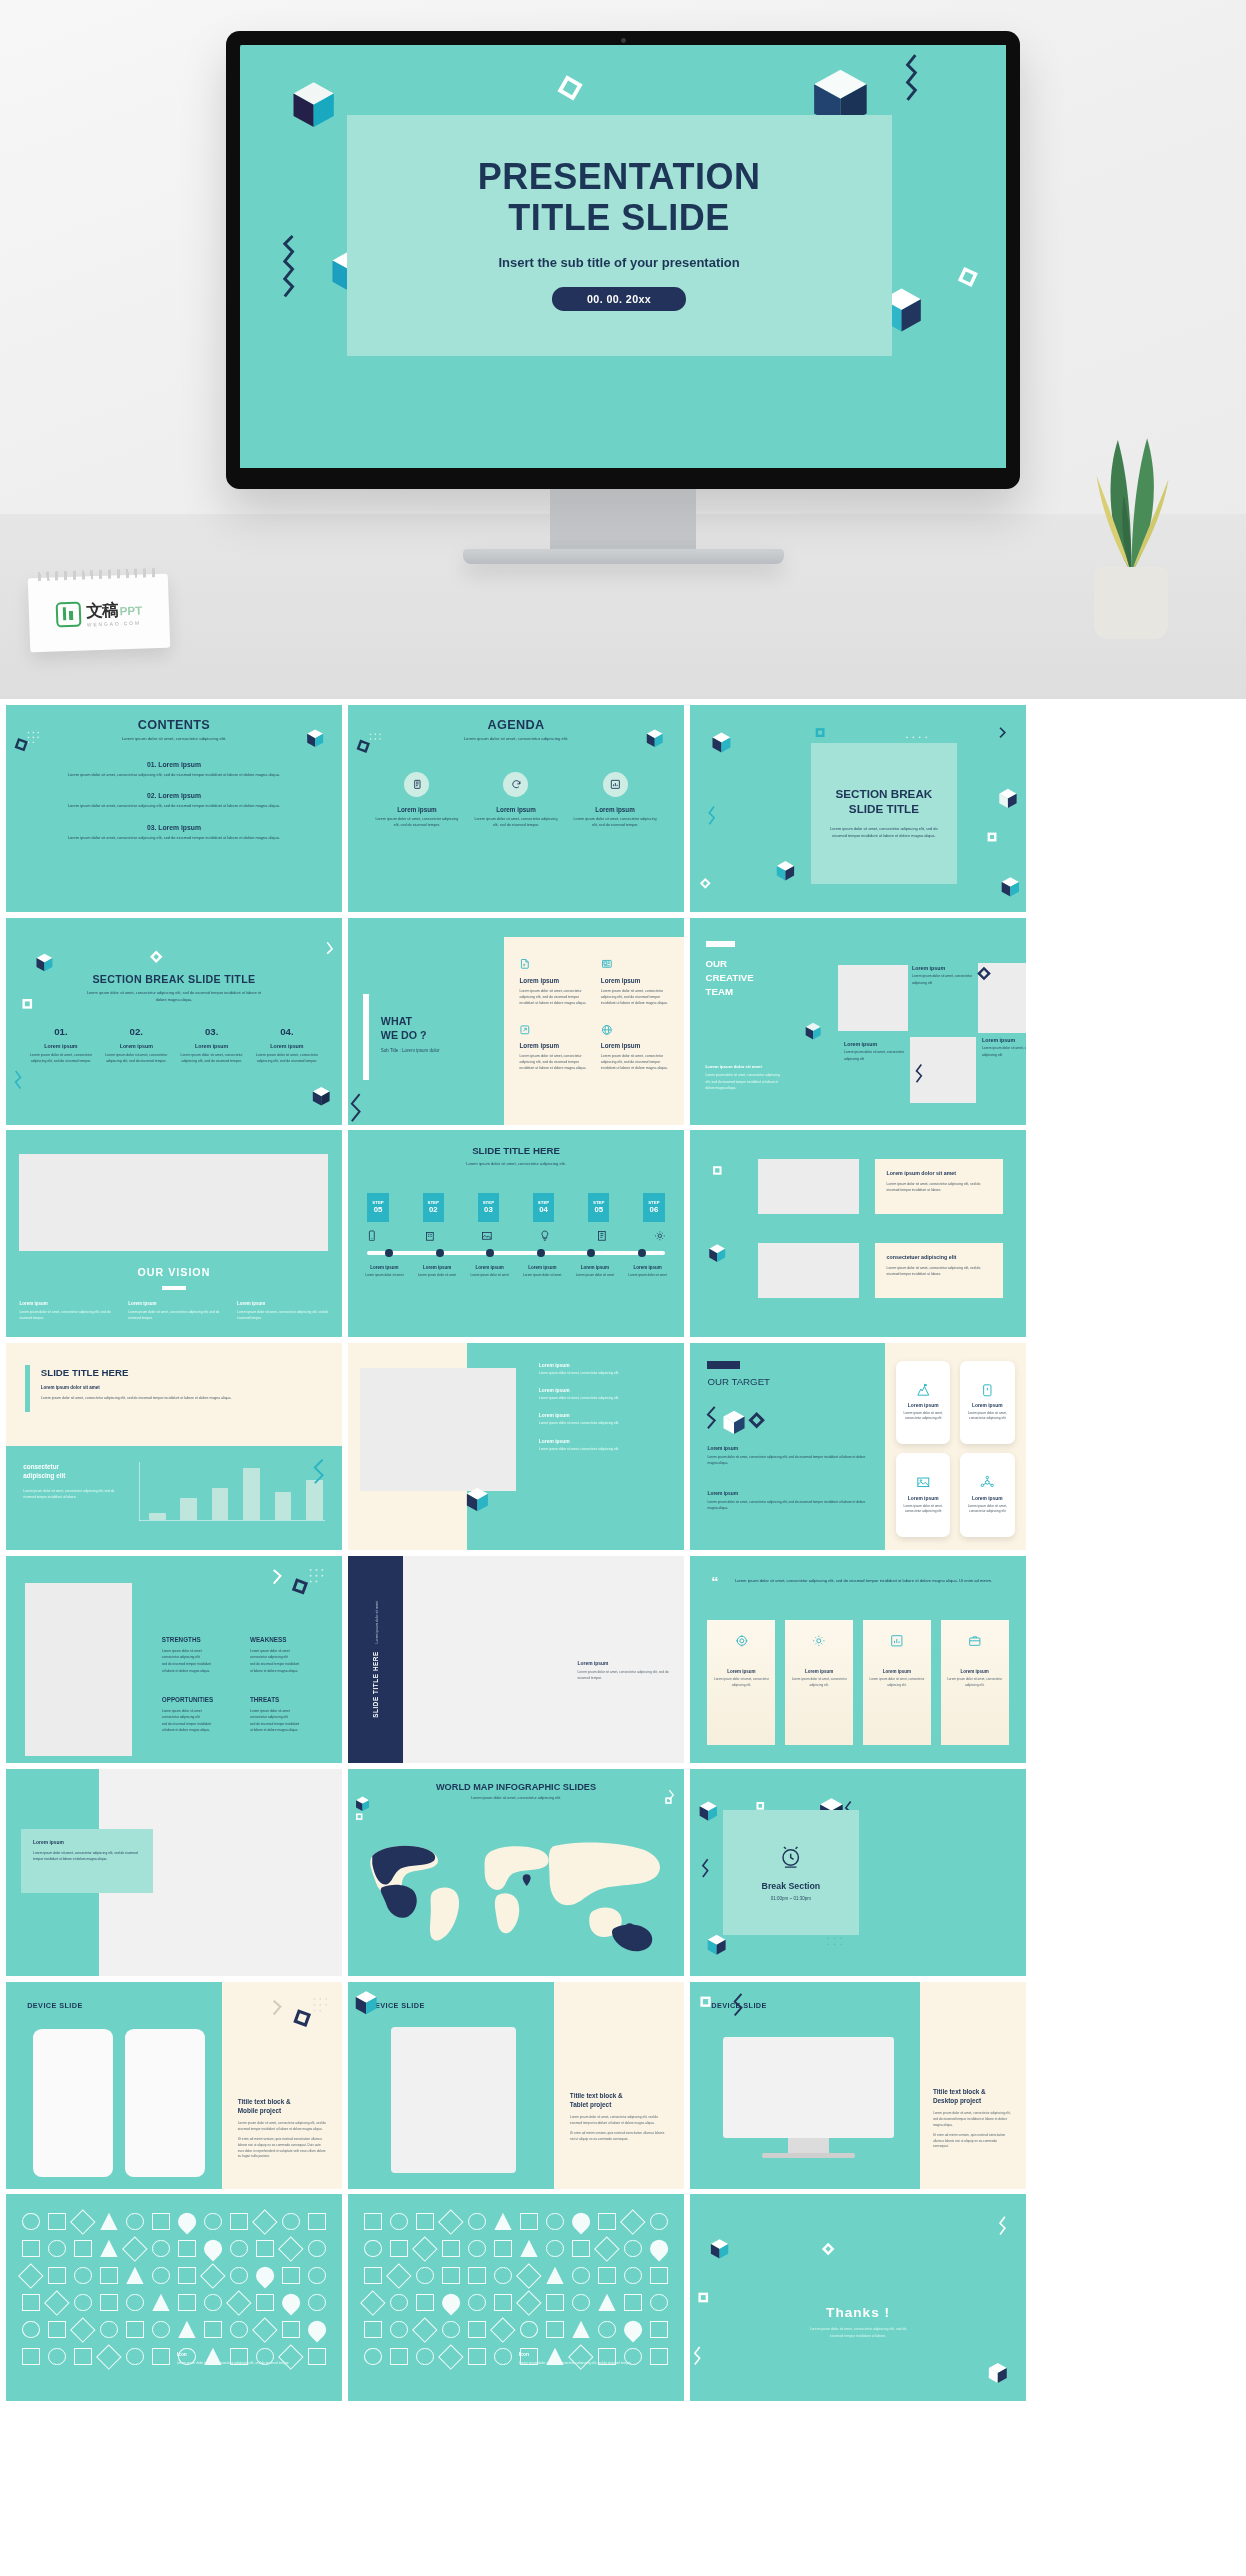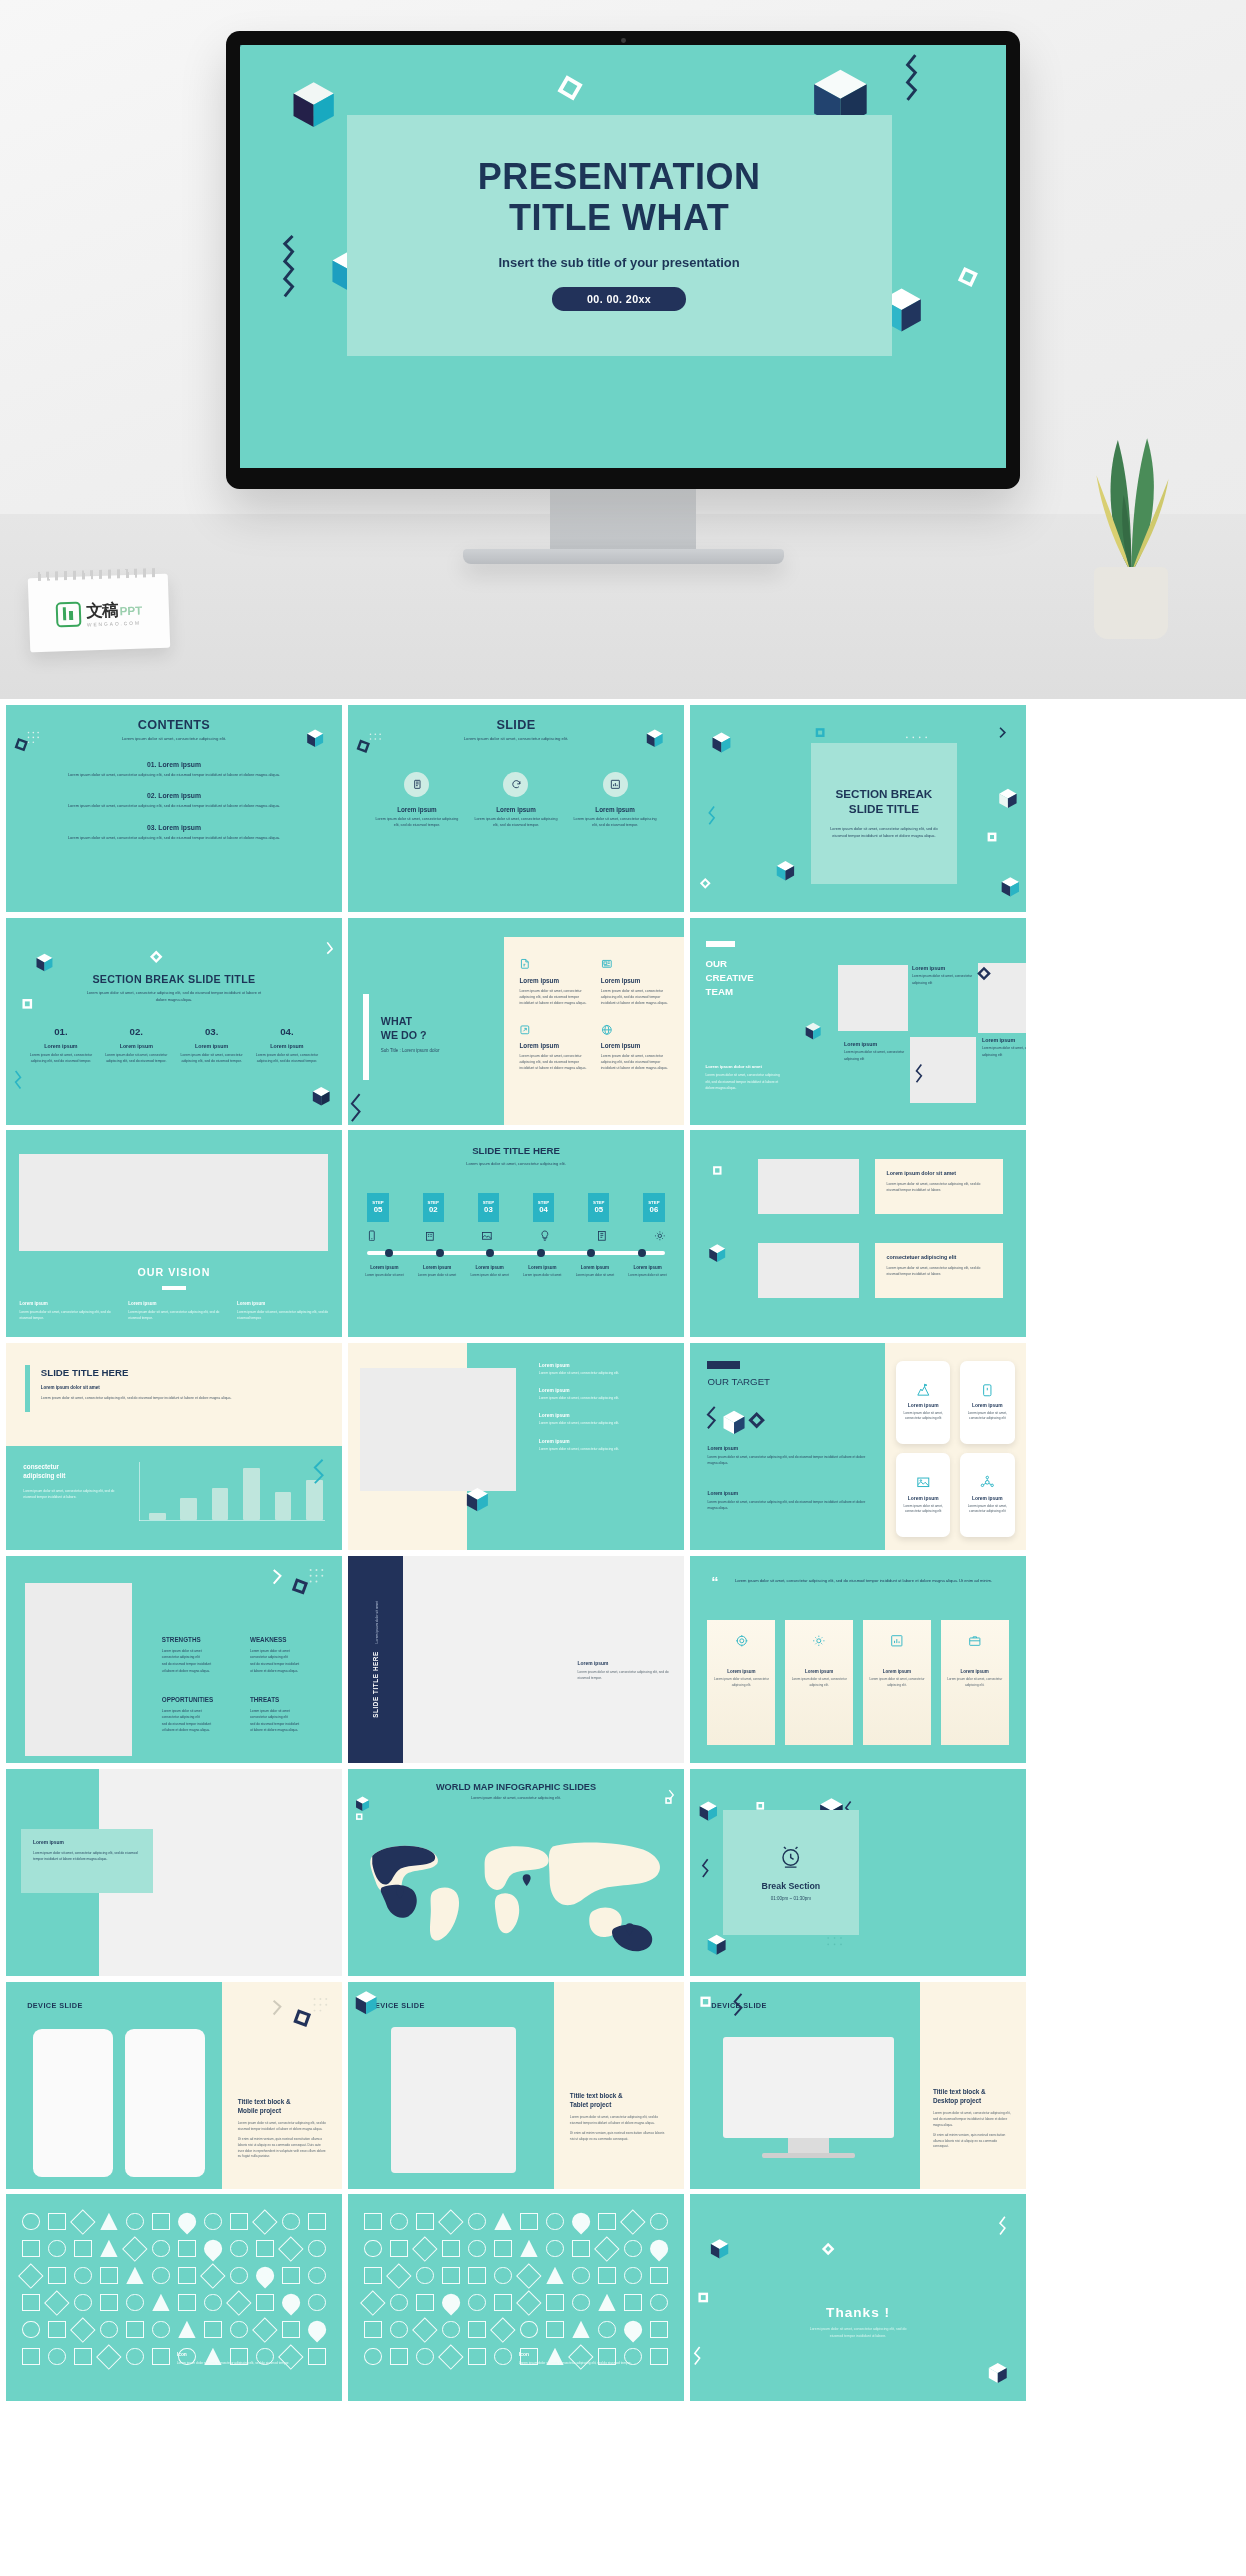--- a/index.html
+++ b/index.html
@@ -245,21 +245,21 @@
               <circle cx="560" cy="240" r="1.5"></circle>
                 <circle cx="570" cy="240" r="1.5"></circle>
                 <circle cx="580" cy="240" r="1.5"></circle>
                 <circle cx="590" cy="240" r="1.5"></circle>
             </g>
           </svg>
 
           <div class="title-card">
             <div class="ptitle">
               <div>PRESENTATION</div>
-              <div>TITLE WHAT</div>
+              <div>TITLE SLIDE</div>
             </div>
             <div class="psub">Insert the sub title of your presentation</div>
             <div class="pdate">00. 00. 20xx</div>
           </div>
         </div>
       </div>
       <div class="neck"></div>
       <div class="foot"></div>
     </div>
 
@@ -350,21 +350,21 @@
             <circle cx="34" cy="20" r="1"></circle>
             <circle cx="40" cy="20" r="1"></circle>
           </g>
         <g transform="translate(372,8) scale(.55)">
           <polygon points="0,10 18,0 36,10 18,20" fill="#ffffff"></polygon>
             <polygon points="0,10 18,20 18,40 0,30" fill="#22325a"></polygon>
             <polygon points="36,10 18,20 18,40 36,30" fill="#2ab4c4"></polygon>
         </g>
       </svg>
       <div style="position:relative;padding:13.6px 19.5px 0">
-        <div class="s-title ctr" style="font-size:12.7px">SLIDE</div>
+        <div class="s-title ctr" style="font-size:12.7px">AGENDA</div>
         <div class="ctr" style="font-size:4.3px;color:#2a4a63;margin-top:3.9px">Lorem ipsum dolor sit amet, consectetur adipiscing elit.</div>
         <div style="display:flex;justify-content:space-around;margin-top:31px">
           <div style="width:28%">
             <div class="icon-circle" style="margin:0 auto">
               <svg width="10.7" height="10.7" viewBox="0 0 24 24" fill="none" stroke="#1d3557" stroke-width="2">
                   <rect x="6" y="3" width="12" height="18" rx="1"></rect>
                   <path d="M9 7h6M9 11h6M9 15h4"></path>
                 </svg>
             </div>
             <div class="ctr" style="font-size:6.3px;font-weight:bold;color:#1d3557;margin-top:8.8px">Lorem ipsum</div>

